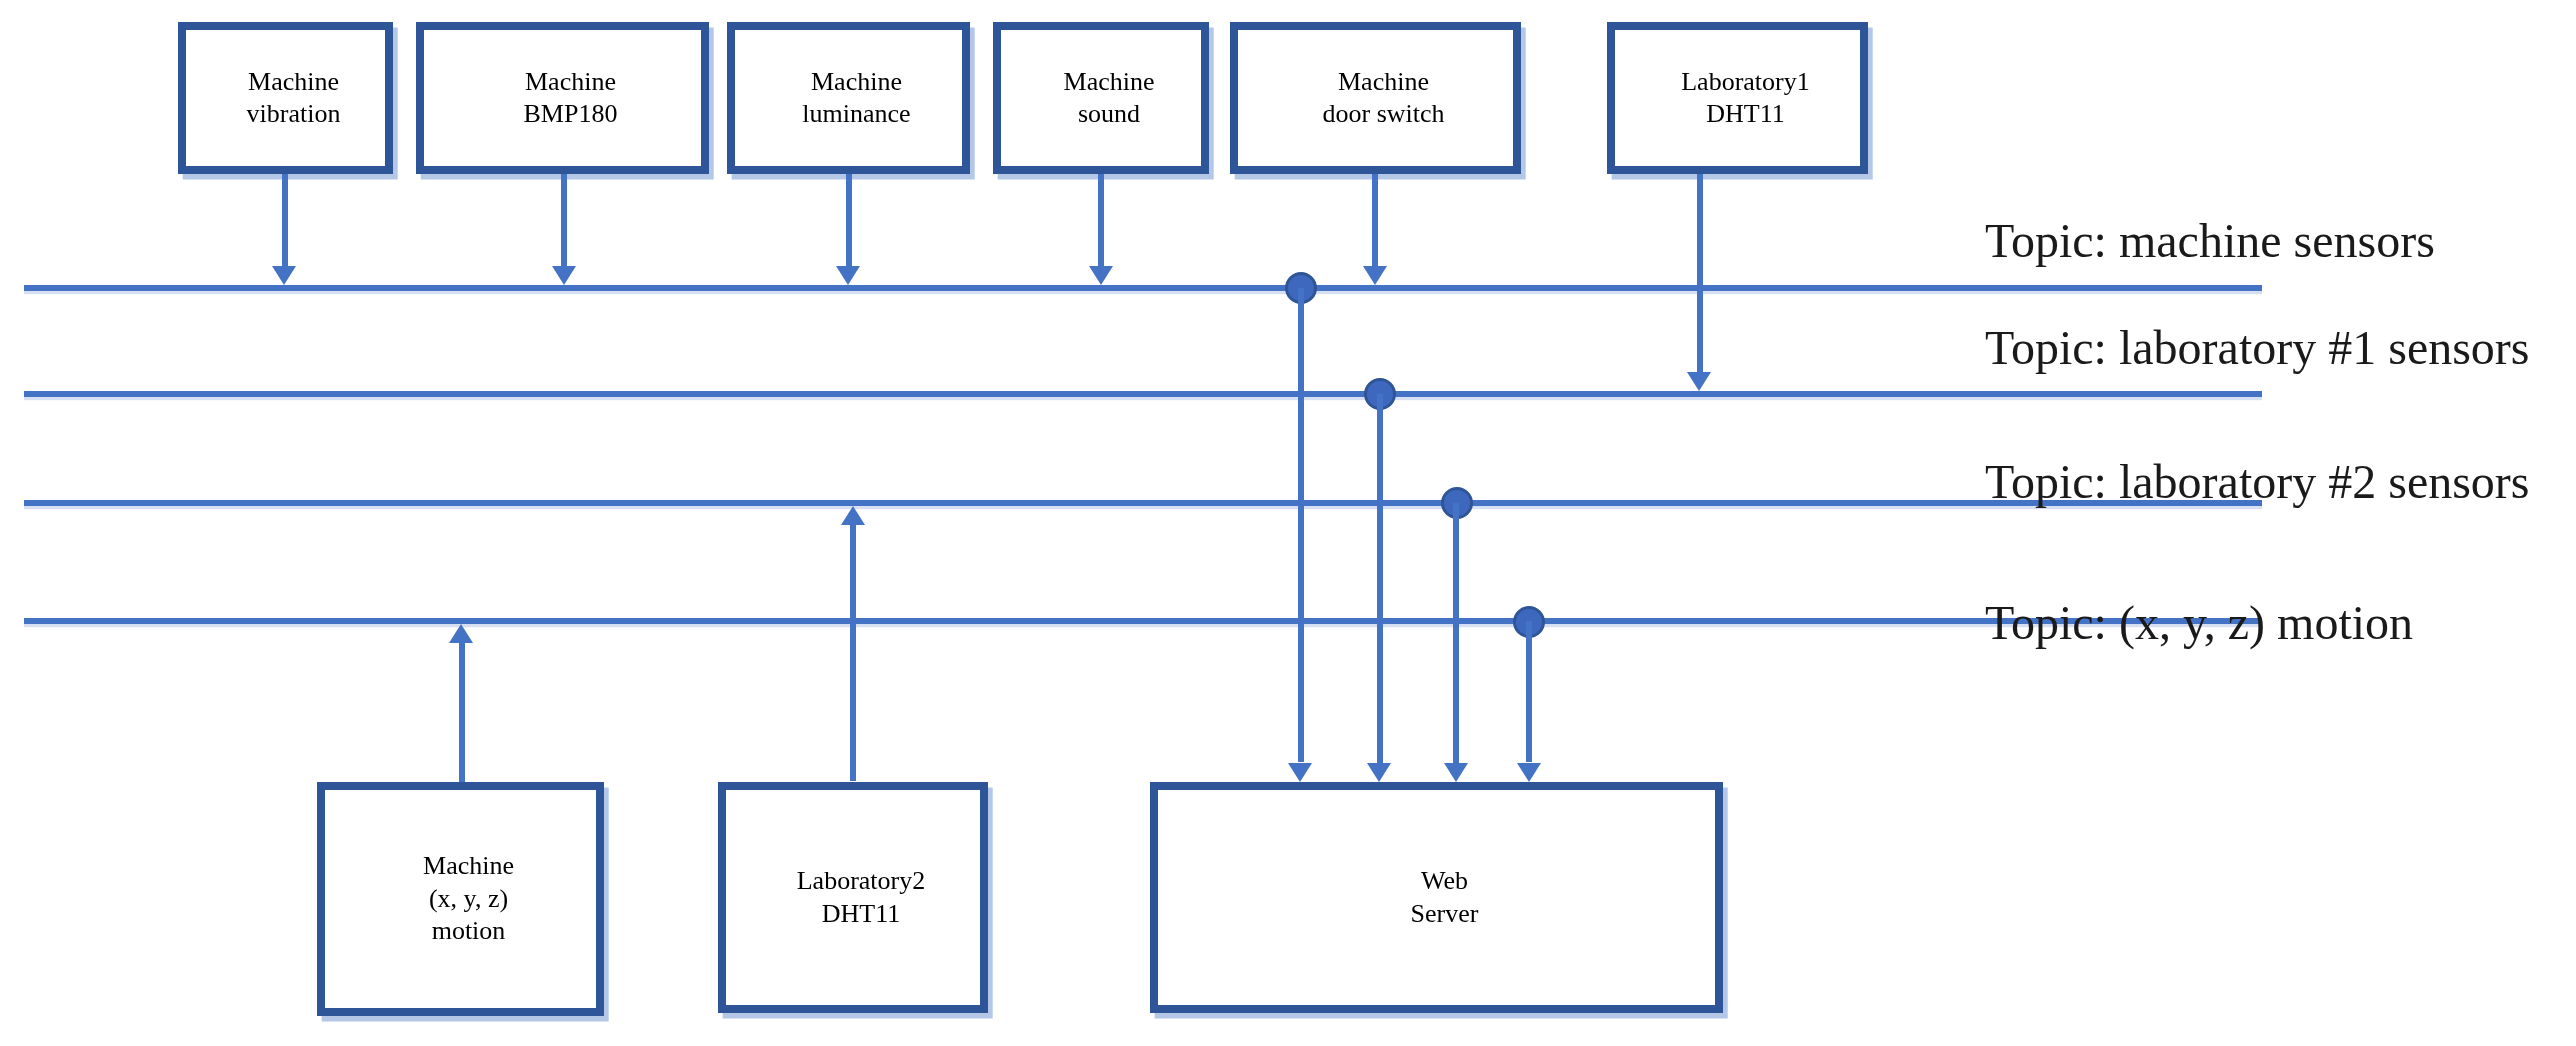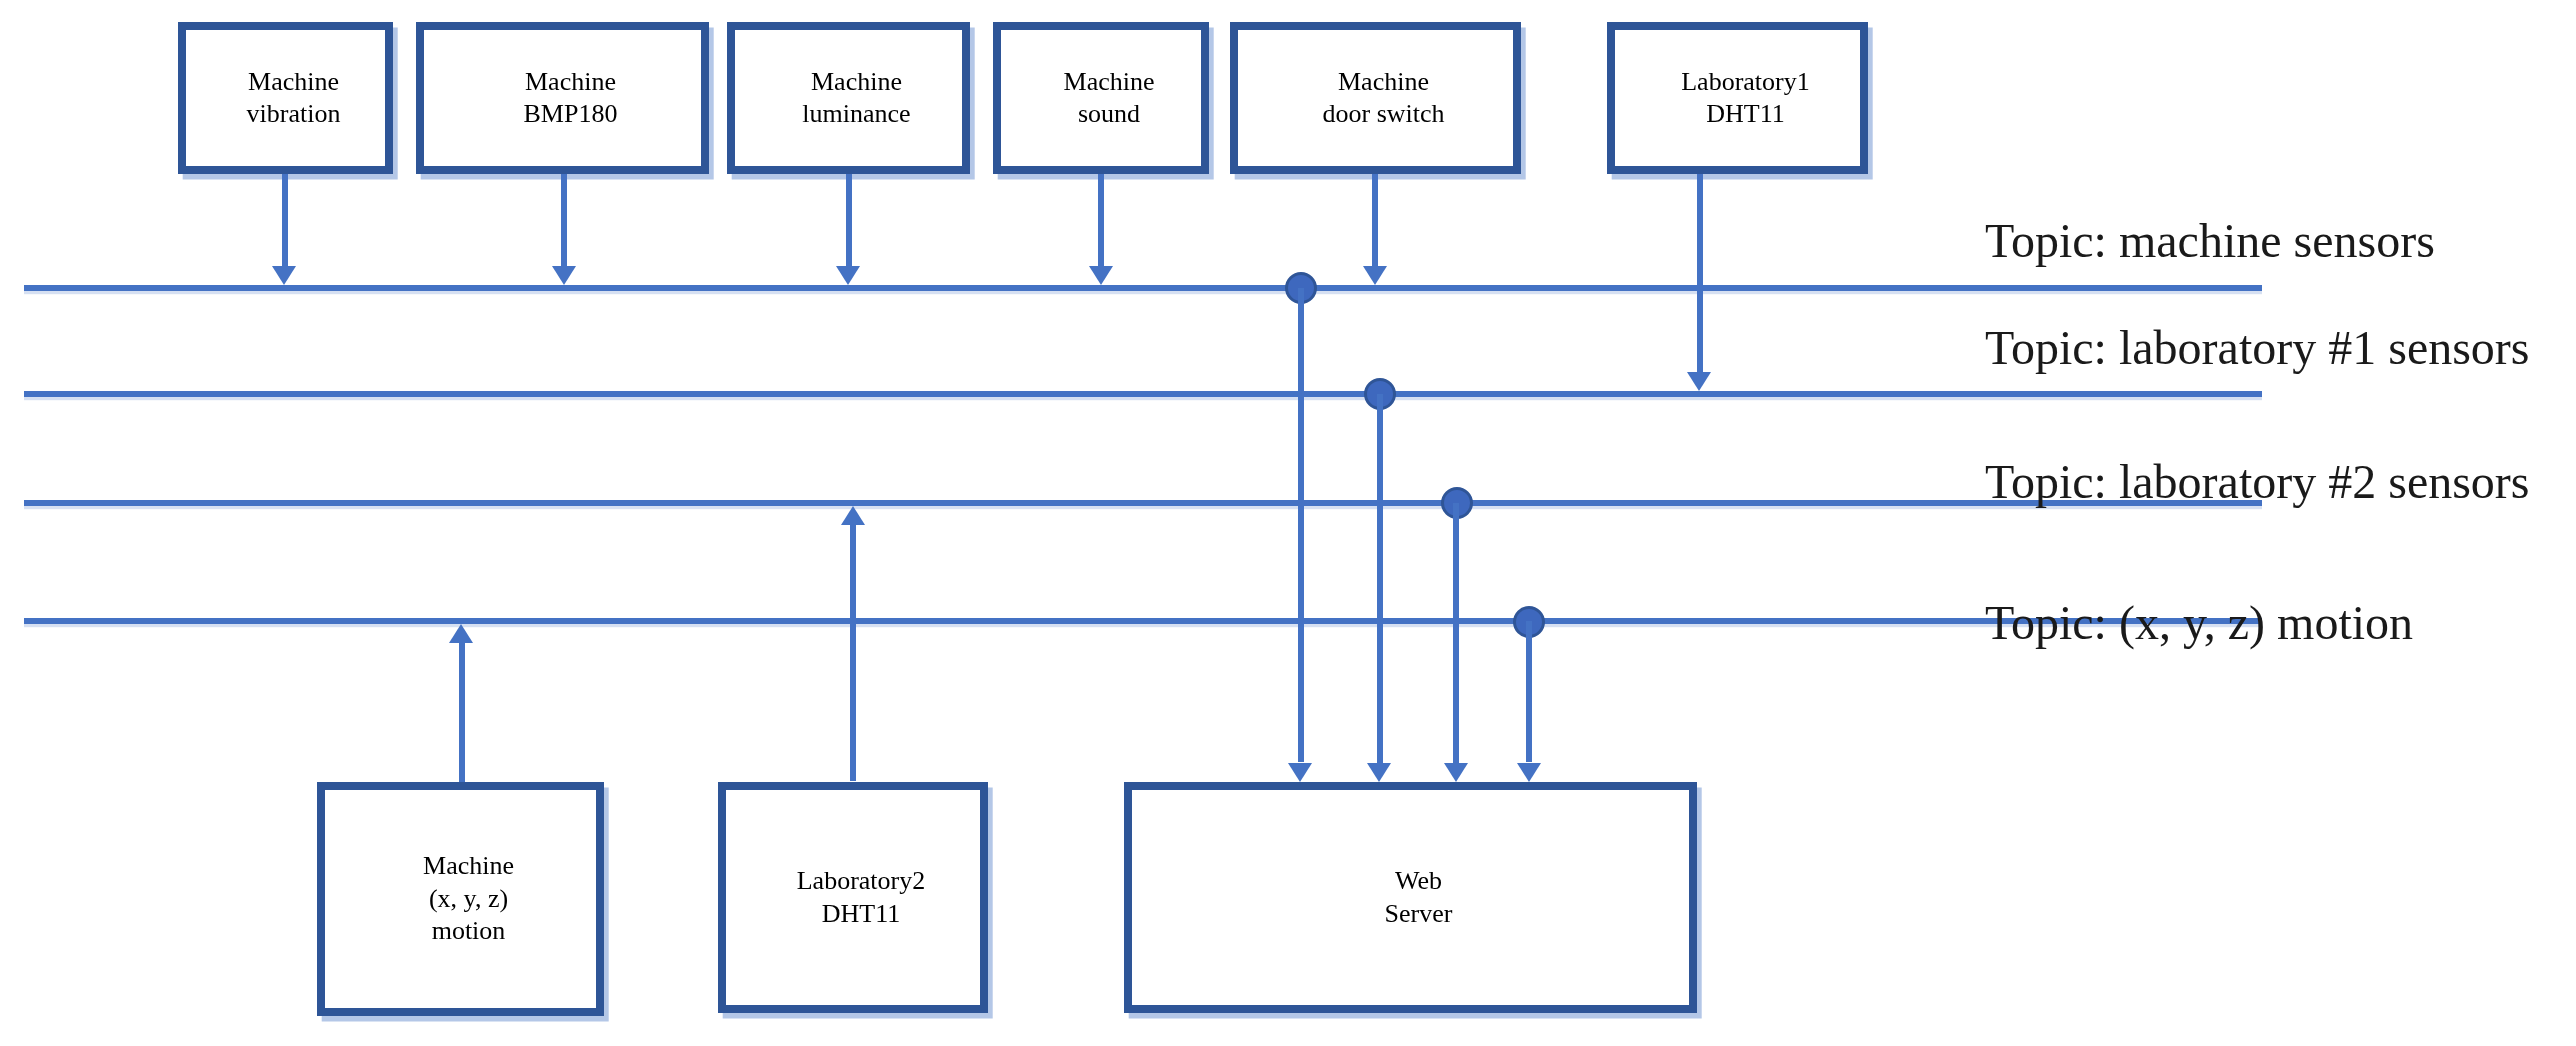--- a/index.html
+++ b/index.html
@@ -97,21 +97,21 @@
   <div class="box" style="left:1230px; top:22px; width:291px; height:152px;">Machine
 door switch</div>
   <div class="box" style="left:1571px; top:22px; width:261px; height:152px;margin-left:36px;">Laboratory1
 DHT11</div>
 
   <div class="box" style="left:317px;  top:782px; width:287px; height:234px;">Machine
 (x, y, z)
 motion</div>
   <div class="box" style="left:718px;  top:782px; width:270px; height:231px;">Laboratory2
 DHT11</div>
-  <div class="box" style="left:1124px; top:782px; width:573px; height:231px;">Web
+  <div class="box" style="left:1150px; top:782px; width:573px; height:231px;">Web
 Server</div>
 
   <div>
     <span class="stem" style="left:282px; top:174px; height:93px;"></span>
     <span class="head-down" style="left:272px; top:266px;"></span>
   </div>
   <div>
     <span class="stem" style="left:561px; top:174px; height:93px;"></span>
     <span class="head-down" style="left:552px; top:266px;"></span>
   </div>

